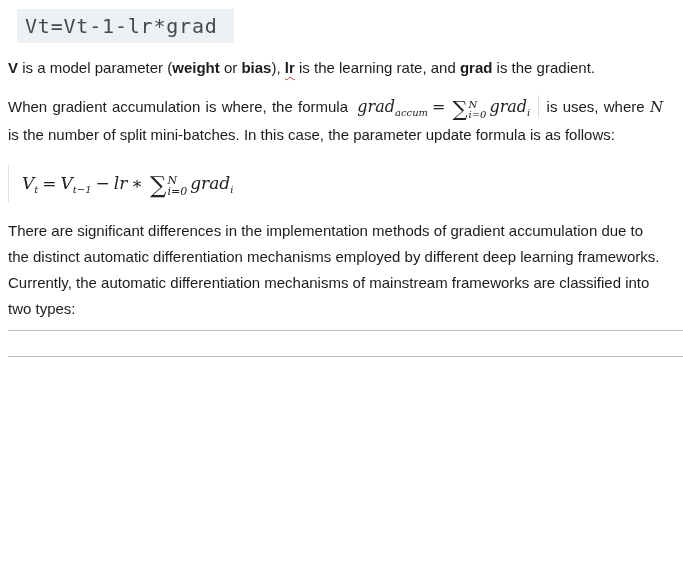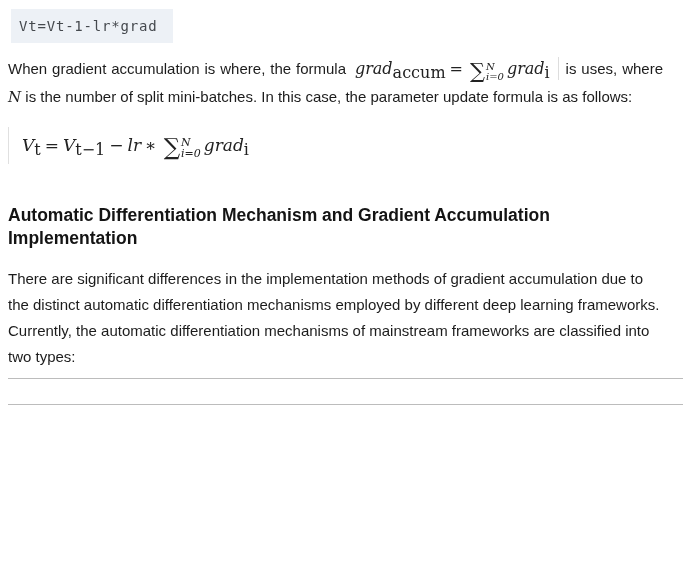--- a/index.html
+++ b/index.html
@@ -17,36 +17,36 @@
     text-decoration-style:wavy;
     text-decoration-color:#e02b20;
     text-decoration-thickness:1px;
     text-underline-offset:3px;
   }
 
   .code-block {
     width:-moz-fit-content; width:fit-content;
     background:#edf1f6; color:#45494e;
     font-family:"DejaVu Sans Mono","Liberation Mono",monospace;
-    font-size:14px; line-height:24px;
+    font-size:20px; line-height:24px;
     letter-spacing:0.8px;
     padding:5px 16px 5px 8px;
-    margin:5px 0 0 3px;
+    margin:5px 0 0 9px;
   }
 
   #param-desc { margin-top:12px; }
   #accum-para { margin-top:12px; line-height:28px; text-align:justify; }
 
   
   .math {
     font-family:"DejaVu Serif","Liberation Serif",serif;
     color:#222222; white-space:nowrap;
   }
   .math .mi { font-style:italic; }
-  .math sub { font-size:16px; line-height:0; }
+  .math sub { font-size:10px; font-style:italic; line-height:0; }
   .math .mrel, .math .mop { margin:0 4px; font-style:normal; }
   .sum-wrap { display:inline-flex; align-items:center; margin:0 3px; vertical-align:-4px; }
   .sum-sym { font-size:21px; font-style:normal; line-height:1; }
   .sum-limits {
     display:inline-flex; flex-direction:column; align-items:flex-start;
     font-size:10px; line-height:10px; font-style:italic; margin-left:1px;
   }
   .math-inline {
     font-size:16px;
     border-right:1px solid #dddddd;
@@ -73,38 +73,38 @@
   .tline + .tline { margin-top:25px; }
 </style>
 </head>
 <body>
 
 <div class="page">
 
 
   <div class="code-block">Vt=Vt-1-lr*grad</div>
 
+  <p class="para" id="param-desc"><b>V</b><span> is a model parameter (</span><b>weight</b><span> or </span><b>bias</b><span>), </span><b class="squiggle">lr</b><span> is the learning rate, and </span><b>grad</b><span> is the gradient.</span></p>
 
   <p class="para" id="accum-para"><span>When gradient accumulation is where, the formula </span><span class="math math-inline"><span class="mi">grad</span><sub>accum</sub><span class="mrel">=</span><span class="sum-wrap">
           <span class="sum-sym">∑</span>
           <span class="sum-limits">
             <span>N</span>
             <span>i=0</span>
           </span>
         </span><span class="mi">grad</span><sub>i</sub></span><span> is uses, where </span><i class="math mi">N</i><span> is the number of split mini-batches. In this case, the parameter update formula is as follows:</span></p>
 
   <div class="math math-block"><span class="mi">V</span><sub>t</sub><span class="mrel">=</span><span class="mi">V</span><sub>t−1</sub><span class="mrel">−</span><span class="mi">lr</span><span class="mop">∗</span><span class="sum-wrap">
         <span class="sum-sym">∑</span>
         <span class="sum-limits">
           <span>N</span>
           <span>i=0</span>
         </span>
       </span><span class="mi">grad</span><sub>i</sub></div>
 
-  <h3 class="heading">Automatic Differentiation Mechanism and Gradient Accumulation Implementation</h3>
 
   <p class="para" id="closing-para">There are significant differences in the implementation methods of gradient accumulation due to the distinct automatic differentiation mechanisms employed by different deep learning frameworks. Currently, the automatic differentiation mechanisms of mainstream frameworks are classified into two types:</p>
 
   <div class="table-top">
     <hr class="tline">
     <hr class="tline">
   </div>
 
 </div>
 

